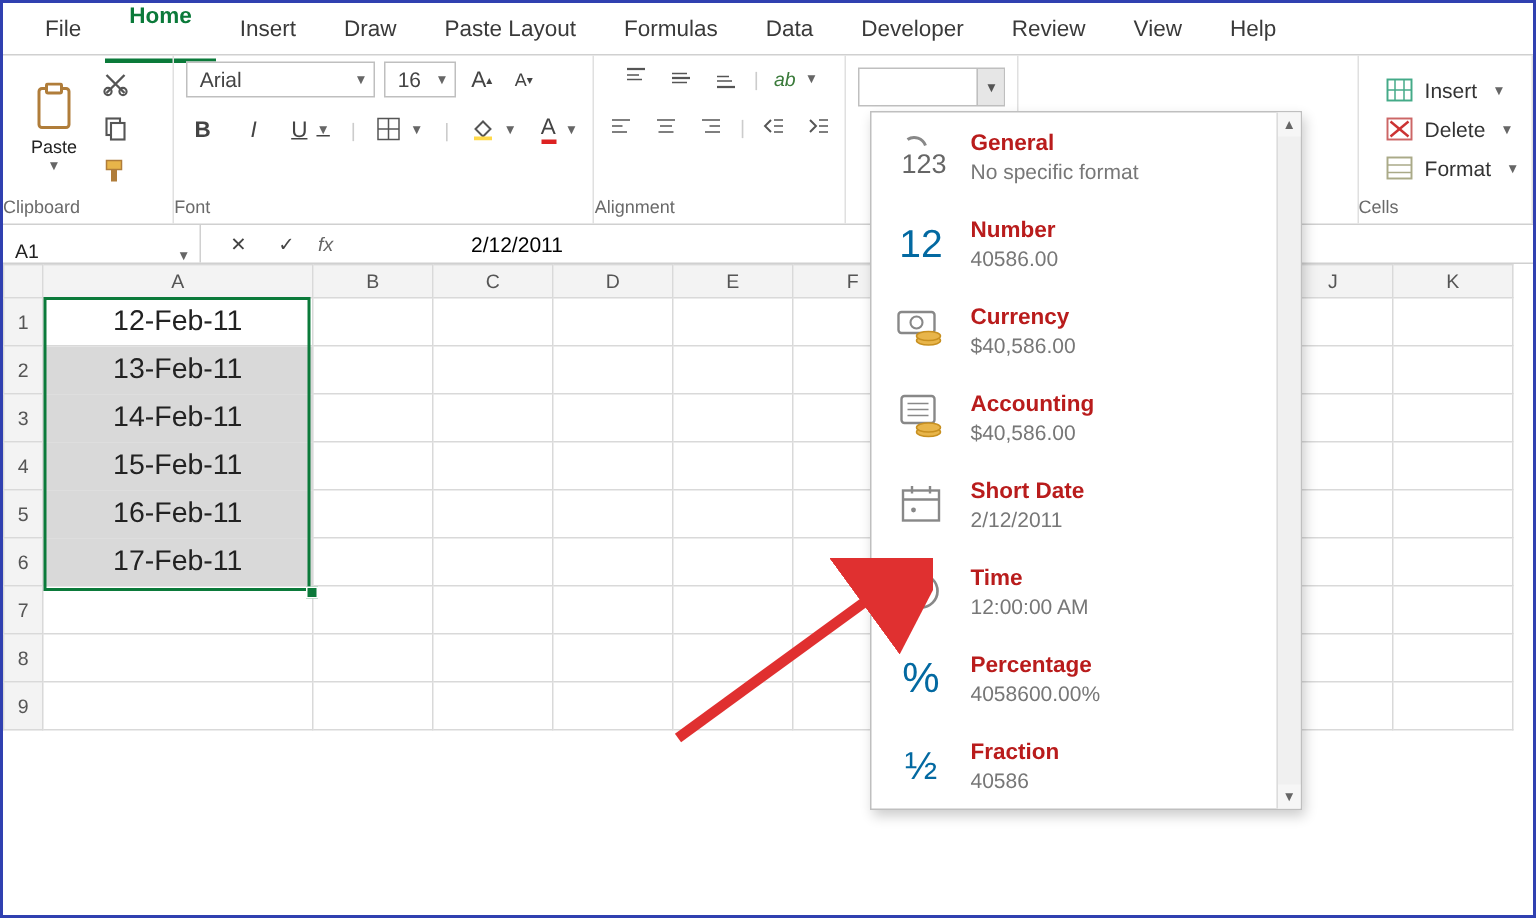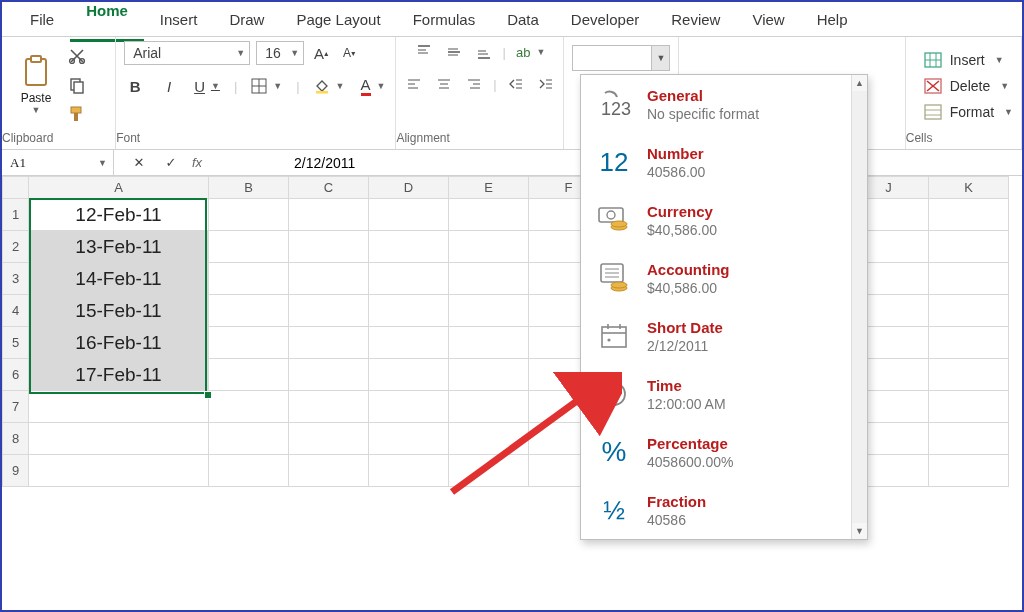--- a/index.html
+++ b/index.html
@@ -151,26 +151,25 @@
   .rb .chev-down { margin-left: 2px; }
 
   
   .fx-row {
     display: flex;
     align-items: center;
     height: 26px;
     border-bottom: 1px solid #d0d0d0;
   }
   .name-box {
-    width: 112px; height: 100%;
+    width: 132px; height: 100%;
     border-right: 1px solid #d0d0d0;
-    display: flex; align-items: center; justify-content: space-between;
+    display: flex; align-items: flex-end; justify-content: space-between;
     padding: 0 6px 0 8px;
     font-size: 13px;
-    font-family: Liberation Serif, serif;
   }
   .fx-controls {
     display: flex;
     align-items: center;
     gap: 10px;
     padding: 0 10px 0 14px;
     color: #999;
     width: 170px;
   }
   .fx-controls .fx { font-style: italic; color: #666; }
@@ -281,21 +280,21 @@
   }
 </style>
 </head>
 <body>
 
 <div class="tabs">
   <div class="tab">File</div>
   <div class="tab active">Home</div>
   <div class="tab">Insert</div>
   <div class="tab">Draw</div>
-  <div class="tab">Page Layout</div>
+  <div class="tab">Paste Layout</div>
   <div class="tab">Formulas</div>
   <div class="tab">Data</div>
   <div class="tab">Developer</div>
   <div class="tab">Review</div>
   <div class="tab">View</div>
   <div class="tab">Help</div>
 </div>
 
 <div class="ribbon">
 
@@ -399,21 +398,21 @@
             </svg>
           </span>
         <span class="icon-btn">
             <svg width="16" height="16">
               <line x1="2" y1="7" x2="10" y2="7" stroke="#555"></line>
               <line x1="2" y1="10" x2="12" y2="10" stroke="#555"></line>
               <line x1="2" y1="14" x2="14" y2="14" stroke="#555" stroke-width="1.5"></line>
             </svg>
           </span>
         <span style="color:#ccc;">|</span>
-        <span class="icon-btn wide" style="color:#3a7a3a;">ab<span class="chev-down">▼</span></span>
+        <span class="icon-btn wide" style="font-style:italic;color:#3a7a3a;">ab<span class="chev-down">▼</span></span>
       </div>
       <div class="font-row" style="gap:8px;">
         <span class="icon-btn">
             <svg width="16" height="16">
               <line x1="2" y1="4" x2="14" y2="4" stroke="#555"></line>
               <line x1="2" y1="8" x2="9" y2="8" stroke="#555"></line>
               <line x1="2" y1="12" x2="12" y2="12" stroke="#555"></line>
             </svg>
           </span>
         <span class="icon-btn">

